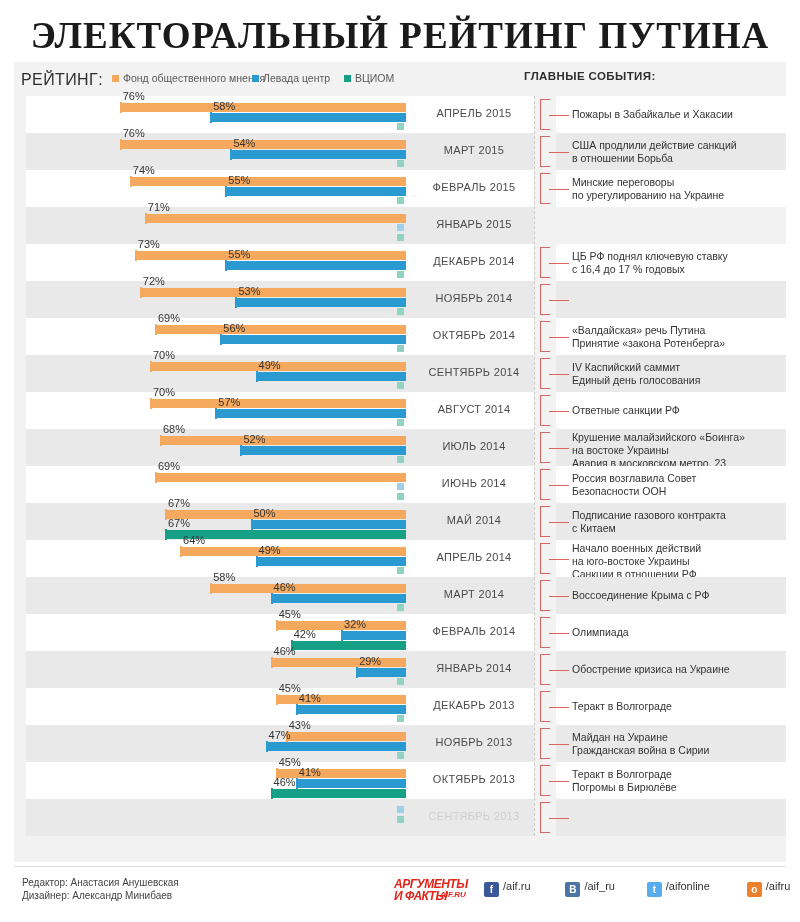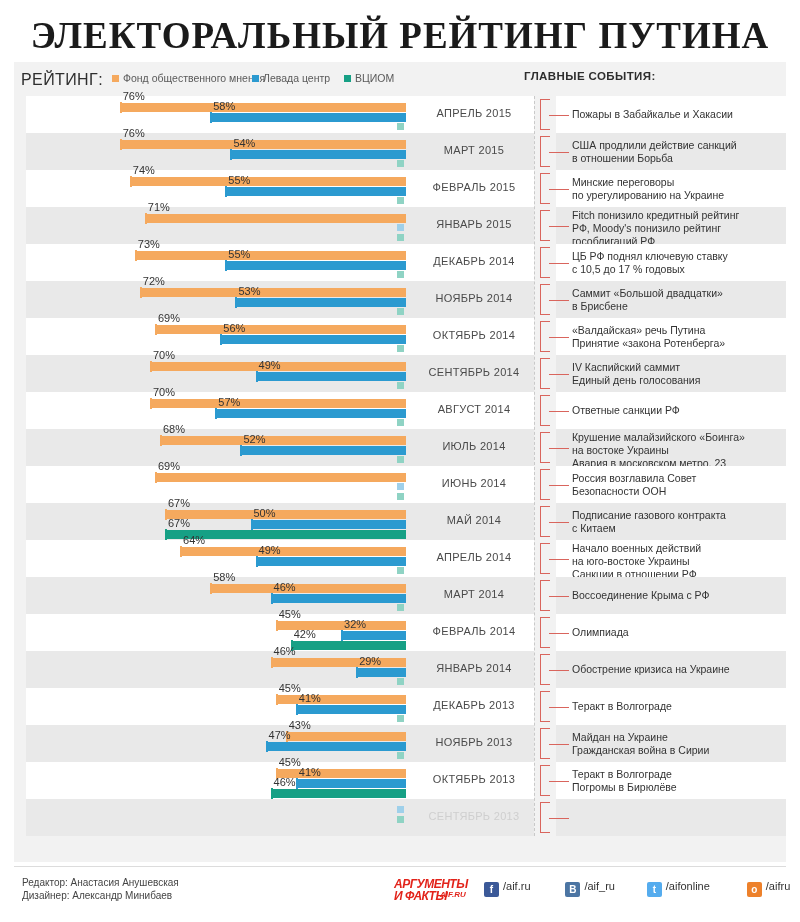--- a/index.html
+++ b/index.html
@@ -424,47 +424,33 @@
       </div>
       <div class="evrow norm" style="top: 74px; height: 37px;">
         <div class="evband"></div>
         <div class="bracket" style="top: 3px; height: 29px;"></div>
         <div class="leader" style="left: 15px; width: 20px; top: 18.5px;"></div>
         <div class="evtext" style="top: 5.5px;">
           <div>Минские переговоры</div>
           <div>по урегулированию на Украине</div>
         </div>
       </div>
-      <div class="evrow alt" style="top: 111px; height: 37px;">
-        <div class="evband"></div>
-        <div class="bracket" style="top: 3px; height: 29px;"></div>
-        <div class="leader" style="left: 15px; width: 20px; top: 18.5px;"></div>
-        <div class="evtext" style="top: 2px;">
-          <div>Fitch понизило кредитный рейтинг</div>
-          <div>РФ, Moody's понизило рейтинг</div>
-          <div>гособлигаций РФ</div>
-        </div>
-      </div>
       <div class="evrow norm" style="top: 148px; height: 37px;">
         <div class="evband"></div>
         <div class="bracket" style="top: 3px; height: 29px;"></div>
         <div class="leader" style="left: 15px; width: 20px; top: 18.5px;"></div>
         <div class="evtext" style="top: 5.5px;">
           <div>ЦБ РФ поднял ключевую ставку</div>
-          <div>с 10,5 до 17 % годовых</div>
+          <div>с 16,4 до 17 % годовых</div>
         </div>
       </div>
       <div class="evrow alt" style="top: 185px; height: 37px;">
         <div class="evband"></div>
         <div class="bracket" style="top: 3px; height: 29px;"></div>
         <div class="leader" style="left: 15px; width: 20px; top: 18.5px;"></div>
-        <div class="evtext" style="top: 5.5px;">
-          <div>Саммит «Большой двадцатки»</div>
-          <div>в Брисбене</div>
-        </div>
       </div>
       <div class="evrow norm" style="top: 222px; height: 37px;">
         <div class="evband"></div>
         <div class="bracket" style="top: 3px; height: 29px;"></div>
         <div class="leader" style="left: 15px; width: 20px; top: 18.5px;"></div>
         <div class="evtext" style="top: 5.5px;">
           <div>«Валдайская» речь Путина</div>
           <div>Принятие «закона Ротенберга»</div>
         </div>
       </div>

